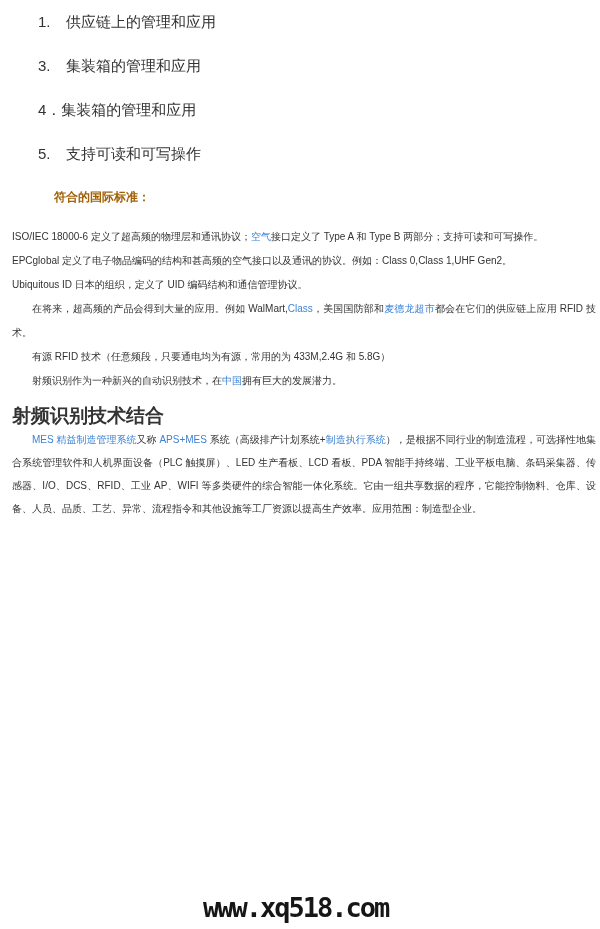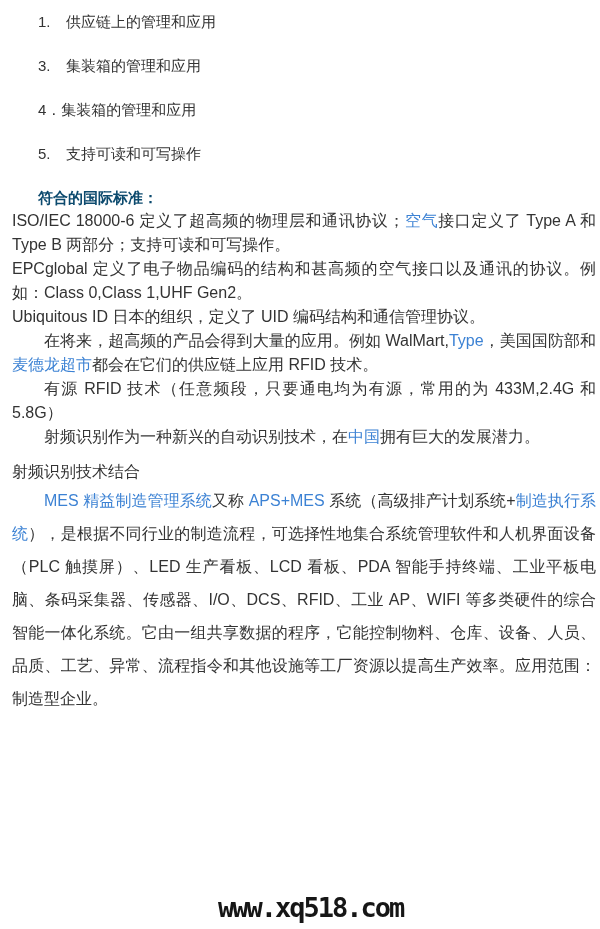--- a/index.html
+++ b/index.html
@@ -24,63 +24,63 @@
   }
   .list-item .marker {
     display: inline-block;
     min-width: 28px;
   }
   .list-item.tight .marker { min-width: 0; }
 
   
   .std-heading {
     font-weight: bold;
-    color: #0c4a6e;
+    color: #a16207;
     padding-left: 26px;
-    font-size: 15px;
+    font-size: 12px;
     line-height: 23px;
-    margin: 0;
+    margin: 16px;
   }
 
   
   p.body {
-    font-size: 16px;
+    font-size: 10px;
     line-height: 24px;
     margin: 0;
     text-align: justify;
     color: #333333;
   }
-  p.body.lh23 { line-height: 33px; }
+  p.body.lh23 { line-height: 23px; }
   .indent { text-indent: 2em; }
   .mt17 { margin-top: 17px; }
   .mt21 { margin-top: 21px; }
   .mt22 { margin-top: 22px; }
   .mt23 { margin-top: 23px; }
   .mt24 { margin-top: 24px; }
 
   
   h2.sec {
-    font-size: 16px;
+    font-size: 19px;
     line-height: 24px;
-    font-weight: normal;
+    font-weight: bold;
     color: #333333;
     margin: 11px 0 0 0;
   }
 
   
   a.link {
     color: #3c82d4;
     text-decoration: none;
     cursor: pointer;
   }
 
   
   .watermark {
     position: absolute;
-    left: 218px;
+    left: 203px;
     top: 892px;
     font-family: "DejaVu Sans Mono", monospace;
     font-weight: bold;
     font-size: 27px;
     letter-spacing: -2px;
     color: #161616;
     white-space: nowrap;
     z-index: 5;
   }
 </style>
@@ -105,21 +105,21 @@
   </div>
 
   <p class="std-heading">符合的国际标准：</p>
 
   <p class="body mt21"><span>ISO/IEC 18000-6 定义了超高频的物理层和通讯协议；</span><a class="link">空气</a><span>接口定义了 Type A 和 Type B 两部分；支持可读和可写操作。</span></p>
 
   <p class="body mt24">EPCglobal 定义了电子物品编码的结构和甚高频的空气接口以及通讯的协议。例如：Class 0,Class 1,UHF Gen2。</p>
 
   <p class="body mt24">Ubiquitous ID 日本的组织，定义了 UID 编码结构和通信管理协议。</p>
 
-  <p class="body indent mt24"><span>在将来，超高频的产品会得到大量的应用。例如 WalMart,</span><a class="link">Type</a><span>，美国国防部和</span><a class="link">麦德龙超市</a><span>都会在它们的供应链上应用 RFID 技术。</span></p>
+  <p class="body indent mt24"><span>在将来，超高频的产品会得到大量的应用。例如 WalMart,</span><a class="link">Class</a><span>，美国国防部和</span><a class="link">麦德龙超市</a><span>都会在它们的供应链上应用 RFID 技术。</span></p>
 
   <p class="body indent mt17">有源 RFID 技术（任意频段，只要通电均为有源，常用的为 433M,2.4G 和 5.8G）</p>
 
 
   <p class="body indent mt22"><span>射频识别作为一种新兴的自动识别技术，在</span><a class="link">中国</a><span>拥有巨大的发展潜力。</span></p>
 
   <h2 class="sec">射频识别技术结合</h2>
 
   <p class="body lh23 indent mt23"><a class="link">MES 精益制造管理系统</a><span>又称 </span><a class="link">APS+MES</a><span> 系统（高级排产计划系统+</span><a class="link">制造执行系统</a><span>），是根据不同行业的制造流程，可选择性地集合系统管理软件和人机界面设备（PLC 触摸屏）、LED 生产看板、LCD 看板、PDA 智能手持终端、工业平板电脑、条码采集器、传感器、I/O、DCS、RFID、工业 AP、WIFI 等多类硬件的综合智能一体化系统。它由一组共享数据的程序，它能控制物料、仓库、设备、人员、品质、工艺、异常、流程指令和其他设施等工厂资源以提高生产效率。应用范围：制造型企业。</span></p>
 

